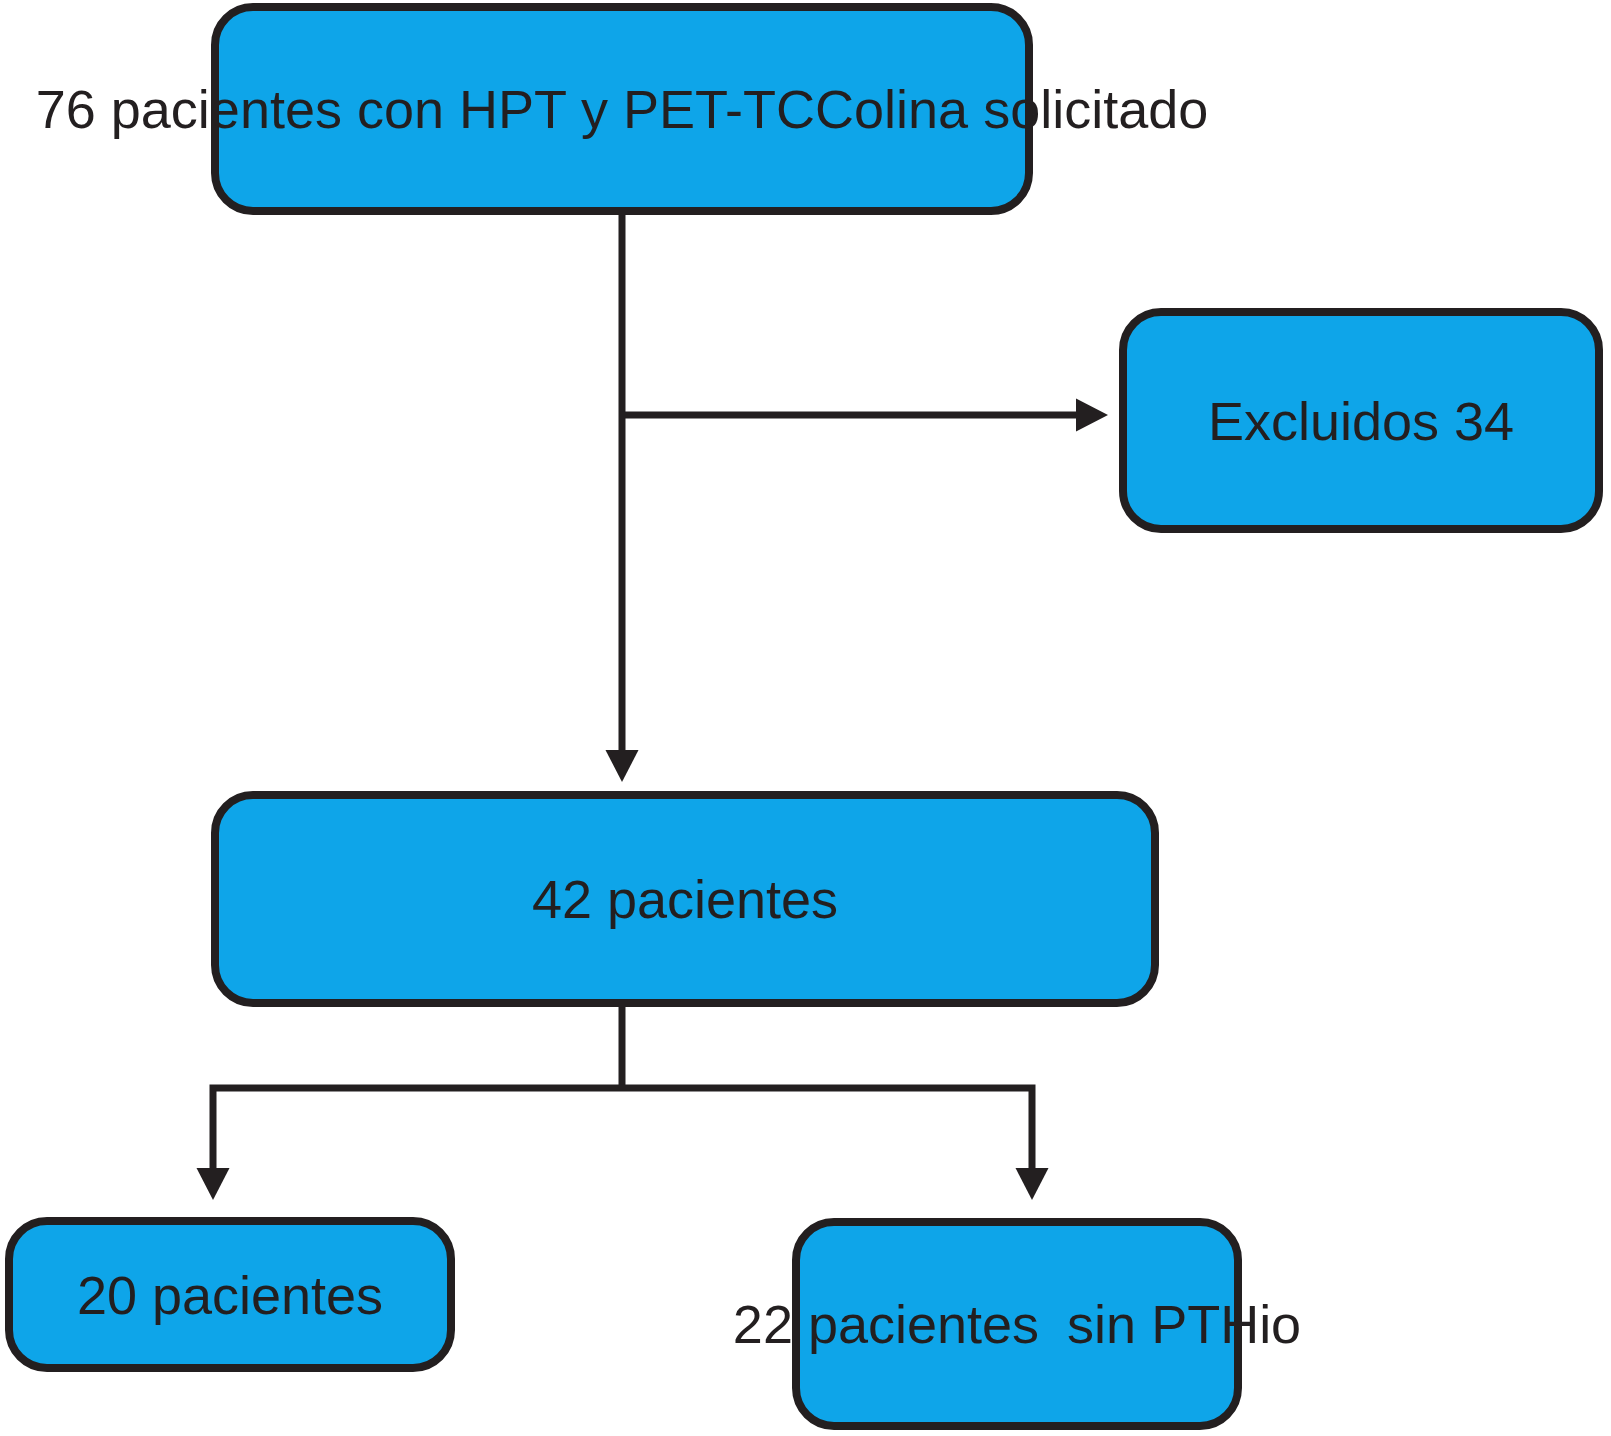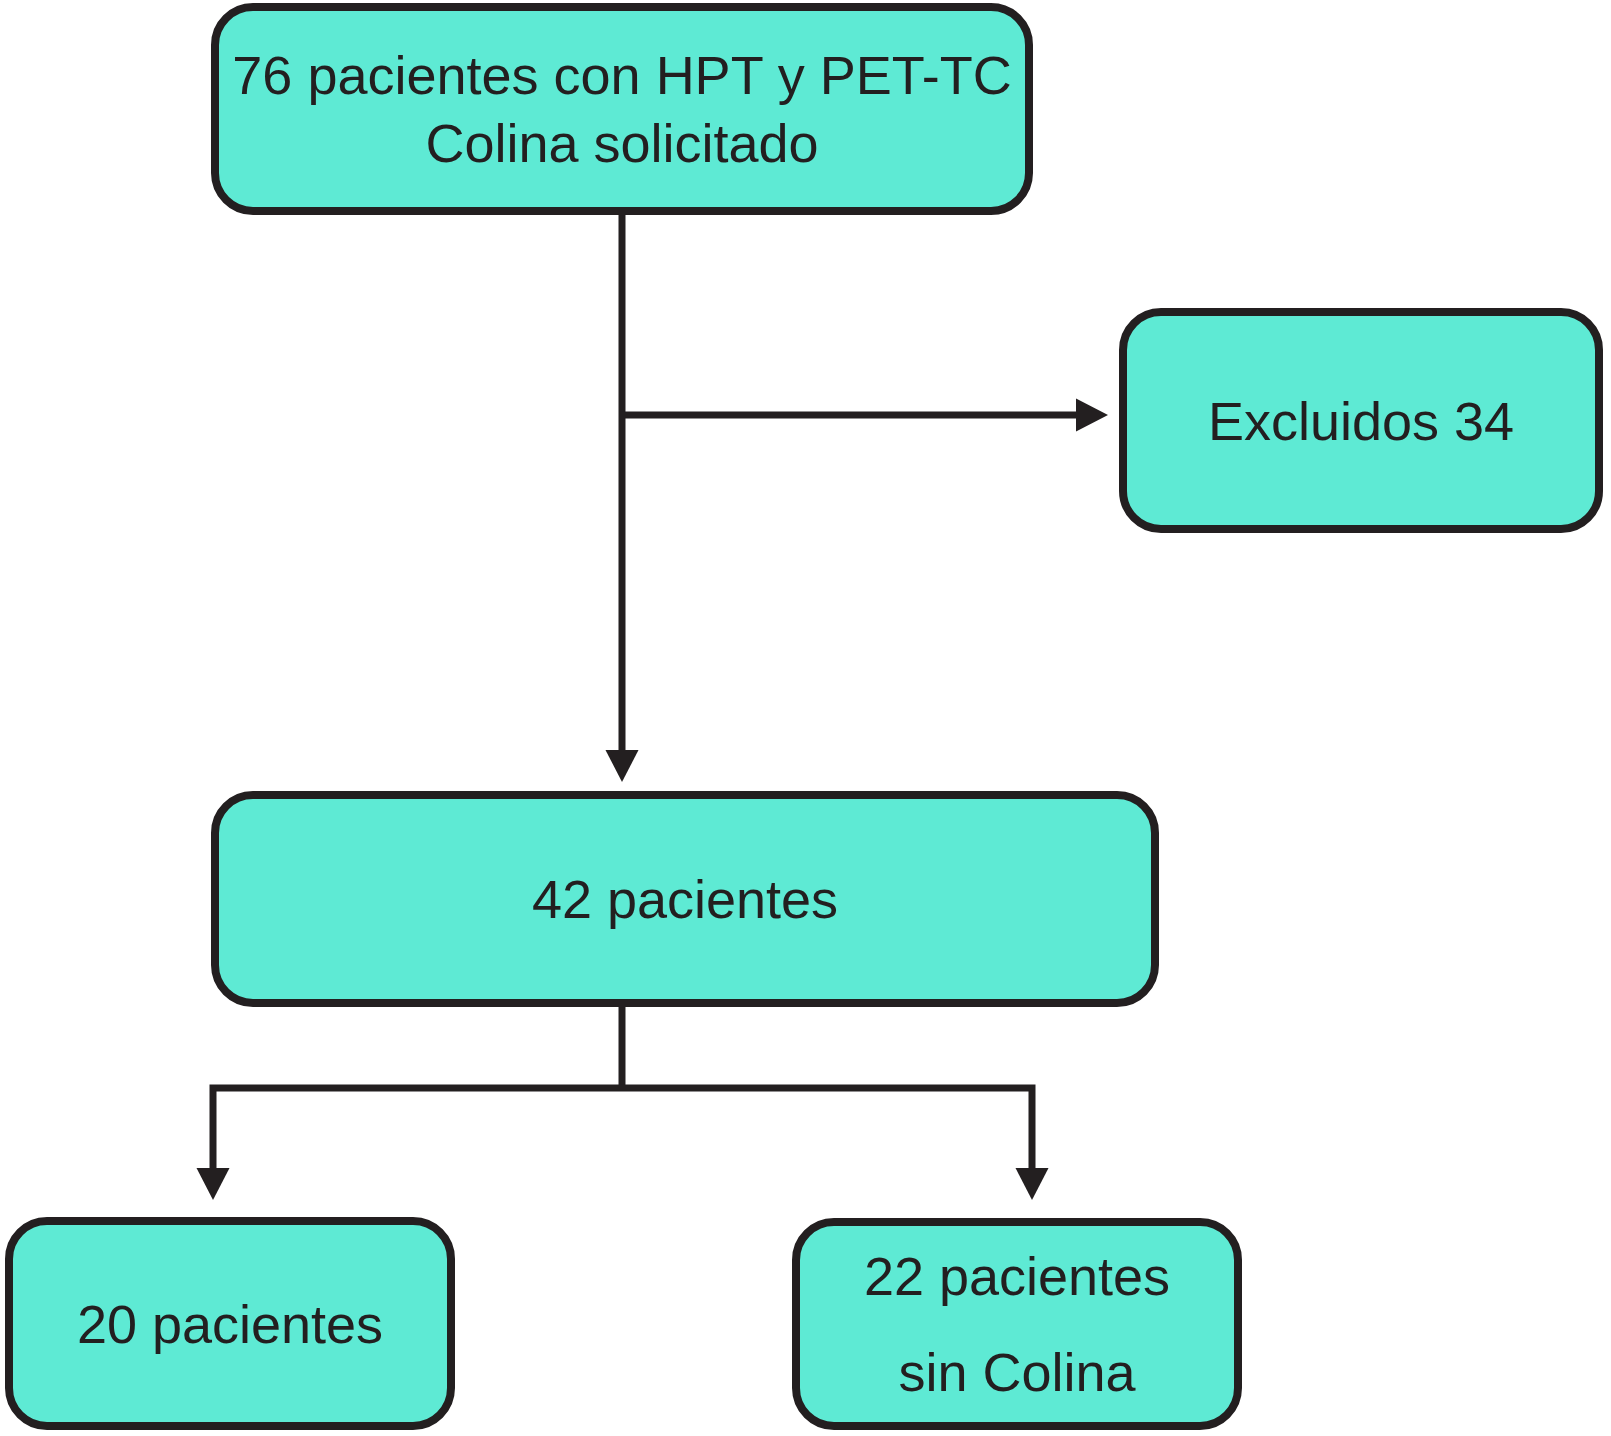--- a/index.html
+++ b/index.html
@@ -19,38 +19,38 @@
   .connector-layer {
     position: absolute;
     left: 0;
     top: 0;
     width: 1611px;
     height: 1436px;
   }
   .node {
     position: absolute;
     box-sizing: border-box;
-    background: #5eead4;
+    background: #0ea5e9;
     border: 8px solid #231f20;
     border-radius: 42px;
     display: flex;
-    flex-direction: column;
+    flex-direction: row;
     align-items: center;
     justify-content: center;
     text-align: center;
     font-size: 54px;
     line-height: 68px;
     white-space: nowrap;
   }
   .node span { display: block; }
 
   .node-initial      { left: 211px;  top: 3px;    width: 822px; height: 212px; }
   .node-excluded     { left: 1119px; top: 308px;  width: 484px; height: 225px; }
   .node-included     { left: 211px;  top: 791px;  width: 948px; height: 216px; }
-  .node-with-pthio   { left: 5px;    top: 1217px; width: 450px; height: 213px; }
+  .node-with-pthio   { left: 5px;    top: 1217px; width: 450px; height: 155px; }
   .node-without-pthio{ left: 792px;  top: 1218px; width: 450px; height: 212px; gap: 28px; }
 </style>
 </head>
 <body>
 
 <div class="canvas">
 
   <svg class="connector-layer" viewBox="0 0 1611 1436" xmlns="http://www.w3.org/2000/svg">
 
     <line x1="622" y1="215" x2="622" y2="752" stroke-width="7" stroke="#231f20"></line>
@@ -78,16 +78,16 @@
   <div class="node node-included">
     <span>42 pacientes</span>
   </div>
 
   <div class="node node-with-pthio">
     <span>20 pacientes</span>
   </div>
 
   <div class="node node-without-pthio">
     <span>22 pacientes</span>
-    <span>sin Colina</span>
+    <span>sin PTHio</span>
   </div>
 
 </div>
 
 </body></html>

